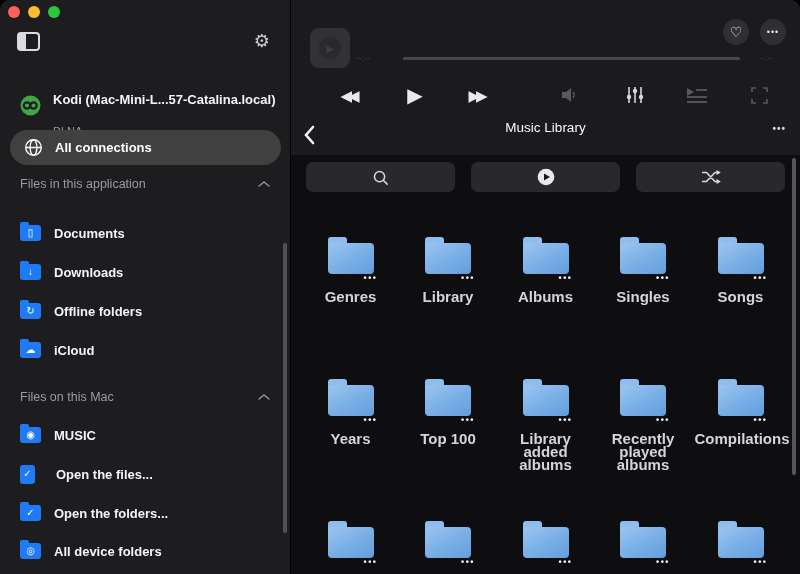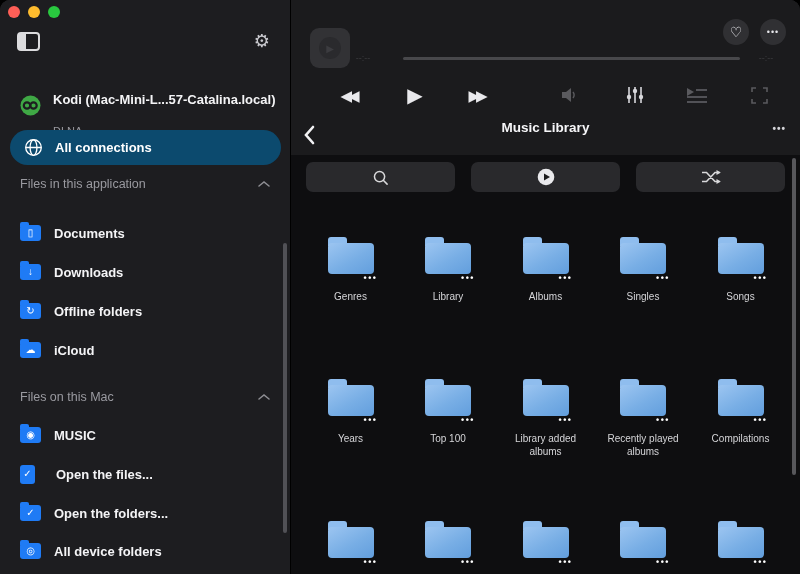--- a/index.html
+++ b/index.html
@@ -30,33 +30,33 @@
   .player{position:absolute;left:0;top:0;width:509px;height:155px;}
   .art{position:absolute;left:19px;top:28px;width:40px;height:40px;border-radius:9px;background:#323235;display:flex;align-items:center;justify-content:center;}
   .art .pc{width:22px;height:22px;border-radius:50%;background:#2a2a2d;display:flex;align-items:center;justify-content:center;color:#3c3c40;font-size:10px;}
   .circle-btn{position:absolute;width:26px;height:26px;border-radius:50%;background:#303033;display:flex;align-items:center;justify-content:center;color:#e6e6ea;cursor:default;}
   .time{position:absolute;font-size:9px;color:#3c3c3f;width:40px;text-align:center;}
   .progress{position:absolute;left:112px;top:57px;width:337px;height:3px;border-radius:2px;background:#48484b;}
   .tr-ic{position:absolute;top:82px;height:26px;display:flex;align-items:center;justify-content:center;width:34px;}
   .glyph{color:#e9e9ec;font-size:15px;line-height:15px;letter-spacing:-4px;padding-right:4px;}
   .glyph.single{font-size:20px;letter-spacing:0;padding-right:0;}
   .navrow{position:absolute;left:0;top:115px;width:509px;height:40px;}
-  .nav-title{position:absolute;left:60px;right:60px;top:5px;text-align:center;color:#f6f6f8;font-size:13.5px;font-weight:700;}
+  .nav-title{position:absolute;left:60px;right:60px;top:5px;text-align:center;color:#f6f6f8;font-size:13.5px;font-weight:400;}
   .nav-sub{position:absolute;left:30px;right:30px;top:22px;text-align:center;color:#e2e2e6;font-size:11px;font-weight:700;white-space:nowrap;}
   .back{position:absolute;left:12px;top:8px;width:20px;height:24px;display:flex;align-items:center;}
   .nav-more{position:absolute;right:14px;top:8px;color:#d6d6da;font-size:10px;letter-spacing:1px;font-weight:700;}
   .browser{position:absolute;left:0;top:155px;width:509px;height:419px;background:#0e0e10;overflow:hidden;}
   .bar-btn{position:absolute;top:7px;width:149px;height:30px;background:#29292c;border-radius:7px;display:flex;align-items:center;justify-content:center;}
   .grid-row{position:absolute;left:11px;width:487px;display:flex;justify-content:space-between;}
   .cell{width:97px;display:flex;flex-direction:column;align-items:center;}
   .folder{position:relative;width:46px;height:37px;}
   .folder .ftab{position:absolute;left:0;top:0;width:19px;height:9px;background:#8fbdee;border-radius:3px 3px 0 0;}
   .folder .fbody{position:absolute;left:0;top:6px;width:46px;height:31px;border-radius:4px;background:linear-gradient(150deg,#9cc5f1 0%,#78aee5 55%,#629edd 100%);}
   .folder .dots{position:absolute;right:-4px;bottom:-9px;color:#fff;font-size:9px;letter-spacing:1.5px;font-weight:700;}
-  .flabel{margin-top:16px;max-width:92px;text-align:center;color:#d5d5d8;font-size:10px;font-weight:400;line-height:13px;}
+  .flabel{margin-top:16px;max-width:92px;text-align:center;color:#d5d5d8;font-size:15px;font-weight:700;line-height:13px;}
   .ct-scroll{position:absolute;right:4px;top:3px;width:4px;height:317px;border-radius:2px;background:#57575b;}
 </style>
 </head>
 <body>
 
 <div class="window">
 
   <div class="sidebar">
     <div class="lights">
       <span class="light" style="background:#ff5f57"></span>
@@ -73,21 +73,21 @@
         <circle cx="10.5" cy="10.5" r="10" fill="#3fa845"></circle>
         <circle cx="7" cy="10.5" r="3.2" fill="none" stroke="#1d1d20" stroke-width="2.2"></circle>
         <circle cx="13.5" cy="10.5" r="3.2" fill="none" stroke="#1d1d20" stroke-width="2.2"></circle>
       </svg>
       <div style="margin-left:12px">
         <div class="t1">Kodi (Mac-Mini-L...57-Catalina.local)</div>
         <div class="t2">DLNA</div>
       </div>
     </div>
 
-    <div class="pill" style="top:130px;background:#0c4a6e">
+    <div class="pill" style="top:130px;background:#404040">
       <svg width="19" height="19" viewBox="0 0 20 20">
         <circle cx="10" cy="10" r="8.2" fill="none" stroke="#fff" stroke-width="1.4"></circle>
         <ellipse cx="10" cy="10" rx="3.6" ry="8.2" fill="none" stroke="#fff" stroke-width="1.4"></ellipse>
         <line x1="1.8" y1="10" x2="18.2" y2="10" stroke="#fff" stroke-width="1.4"></line>
       </svg>
       <span class="lbl">All connections</span>
     </div>
 
     <div class="sec-head" style="top:177px">
       <span>Files in this application</span>

